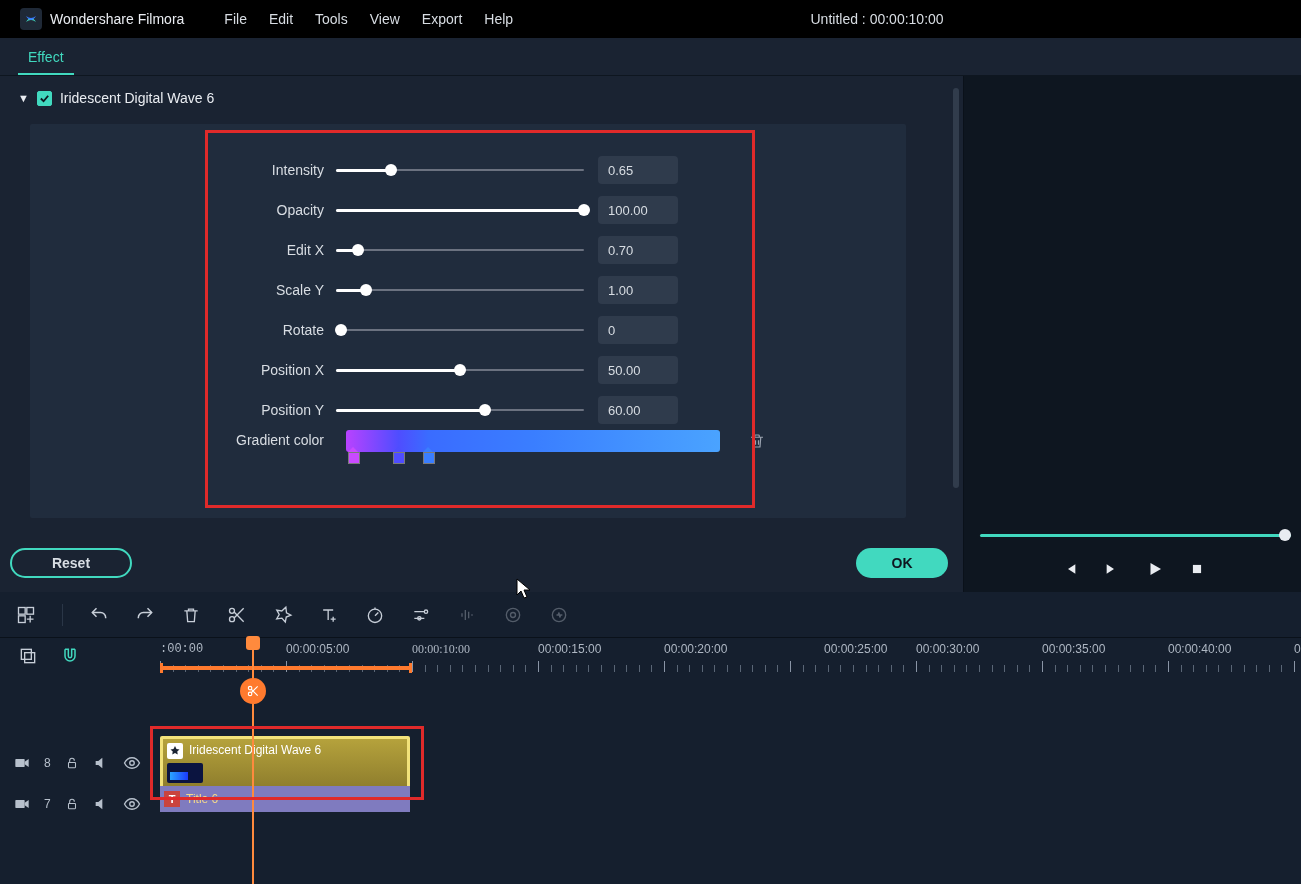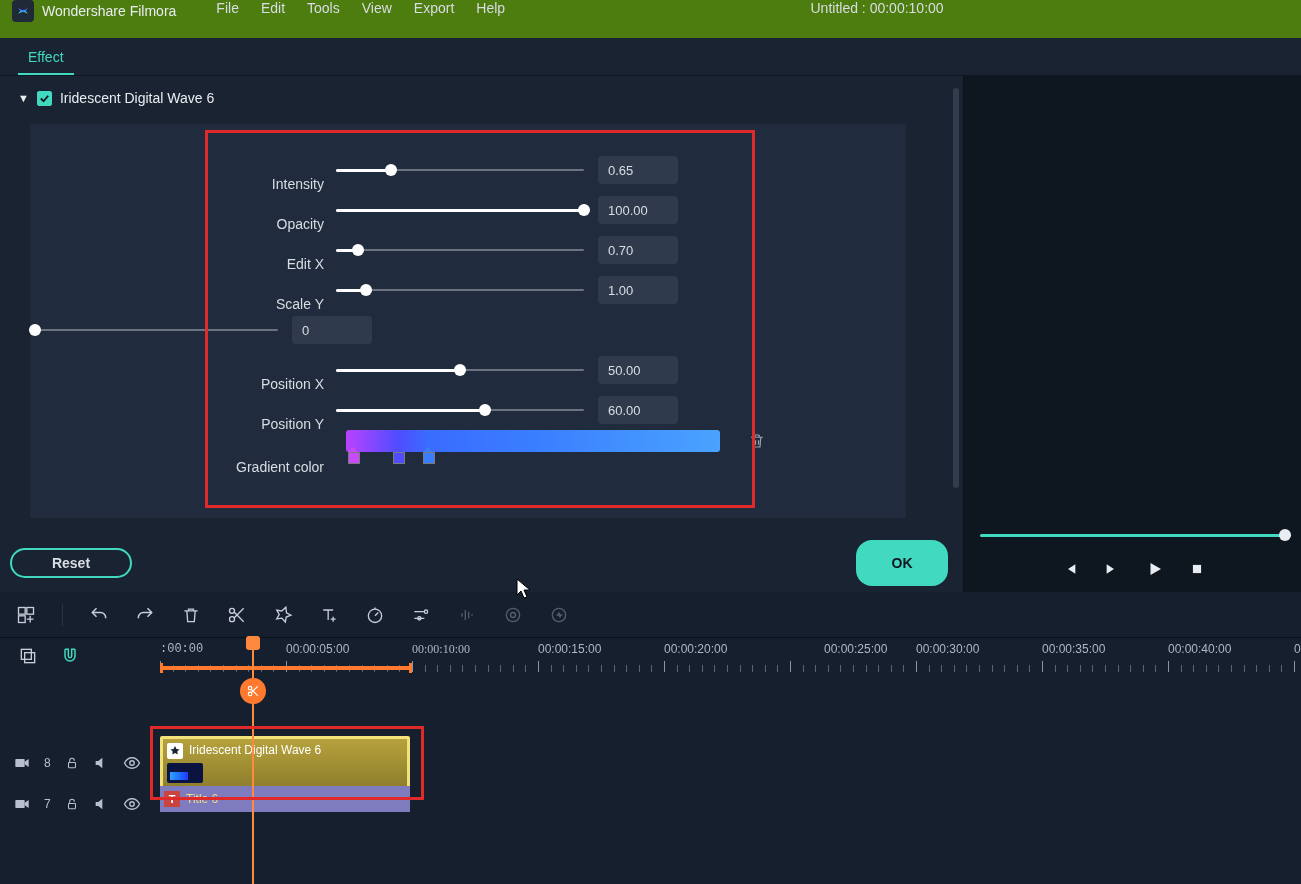--- a/index.html
+++ b/index.html
@@ -1,18 +1,18 @@
 <!DOCTYPE html>
 <html><head>
 <meta charset="utf-8">
 <style>
 * { margin: 0; padding: 0; box-sizing: border-box; font-family: -apple-system, "Segoe UI", Arial, sans-serif; }
 body { background: #1a2332; color: #d8dde3; width: 1301px; height: 884px; overflow: hidden; position: relative; }
 
-.menubar { display: flex; align-items: flex-start; height: 38px; background: #4d7c0f; padding: 0 12px; font-size: 14px; color: #d8dde3; position: relative; }
+.menubar { display: flex; align-items: center; height: 38px; background: #000000; padding: 0 20px; font-size: 14px; color: #d8dde3; position: relative; }
 .logo { display: flex; align-items: center; gap: 8px; margin-right: 40px; }
 .logo-badge { width: 22px; height: 22px; background: #1f2937; border-radius: 4px; display: flex; align-items: center; justify-content: center; }
 .logo-swirl { width: 16px; height: 16px; }
 .app-name { font-weight: 500; font-size: 14px; color: #e9ecf1; }
 .menus { display: flex; gap: 22px; }
 .menu-item { color: #d8dde3; cursor: pointer; }
 .project-title { position: absolute; left: 50%; transform: translateX(160px); color: #d8dde3; }
 
 .tabbar { display: flex; align-items: flex-end; height: 38px; border-bottom: 1px solid #0e1620; padding: 0 18px; }
 .tab { padding: 8px 10px; font-size: 14px; color: #41d9bf; border-bottom: 2px solid #41d9bf; font-weight: 500; }
@@ -23,40 +23,40 @@
 
 .effect-header { display: flex; align-items: center; gap: 8px; font-size: 14px; margin-bottom: 18px; color: #e9ecf1; }
 .disclose { font-size: 11px; }
 .chk { width: 15px; height: 15px; border: 1px solid #41d9bf; background: #41d9bf; display: inline-flex; align-items: center; justify-content: center; border-radius: 2px; }
 .chk svg { width: 11px; height: 11px; }
 
 .inner-panel { background: #202c3d; width: 876px; padding: 26px 0 36px 0; margin-left: 12px; border-radius: 2px; position: relative; }
 .red-box-1 { position: absolute; left: 205px; top: 130px; width: 550px; height: 378px; border: 3px solid #e02a2a; pointer-events: none; z-index: 5; }
 
 .param-row { display: flex; align-items: center; height: 40px; }
-.param-label { width: 306px; text-align: right; padding-right: 12px; font-size: 14px; color: #d8dde3; margin-top: 27px; }
+.param-label { width: 306px; text-align: right; padding-right: 12px; font-size: 14px; color: #d8dde3; }
 .slider-wrap { width: 248px; display: flex; align-items: center; position: relative; height: 16px; }
 .slider-track { height: 2px; background: #6b7280; width: 100%; border-radius: 2px; }
 .slider-fill { position: absolute; height: 3px; background: #ffffff; border-radius: 2px; }
 .slider-thumb { position: absolute; width: 12px; height: 12px; background: #ffffff; border-radius: 50%; transform: translateX(-50%); cursor: pointer; }
 .param-value { margin-left: 14px; width: 80px; height: 28px; background: #2f3b4c; border-radius: 4px; display: flex; align-items: center; padding: 0 10px; font-size: 13px; color: #d8dde3; }
 
 .grad-row { display: flex; align-items: flex-start; height: 52px; }
 .grad-bar { width: 374px; height: 22px; border-radius: 3px; background: linear-gradient(90deg, #b942ff 0%, #4f4dff 14%, #3a6cff 22%, #3a7eff 50%, #4aa3ff 100%); position: relative; }
 .grad-stops { position: absolute; top: 22px; left: 0; width: 100%; }
 .grad-stop { position: absolute; width: 10px; height: 14px; transform: translateX(-50%); cursor: pointer; }
 .grad-stop::before { content: ""; position: absolute; top: -5px; left: 0; border-left: 5px solid transparent; border-right: 5px solid transparent; border-bottom: 5px solid currentColor; }
 .grad-stop::after { content: ""; position: absolute; top: 0; left: 0; width: 10px; height: 10px; background: currentColor; border: 1px solid #7a7a7a; }
 .trash-icon { margin-left: 28px; margin-top: 2px; cursor: pointer; }
 
 .scroll-hint { position: absolute; right: 4px; top: 12px; width: 6px; height: 400px; background: rgba(120,135,155,.25); border-radius: 3px; }
 
 .action-bar { position: absolute; bottom: 0; left: 0; width: 958px; height: 58px; display: flex; align-items: center; padding: 0 10px 0 10px; }
 .btn-reset { width: 122px; height: 30px; border: 2px solid #41d9bf; border-radius: 16px; background: transparent; color: #d8dde3; font-weight: 600; font-size: 14px; display: flex; align-items: center; justify-content: center; cursor: pointer; }
-.btn-ok { width: 92px; height: 46px; background: #41d9bf; border-radius: 16px; color: #0e1620; font-weight: 700; font-size: 14px; margin-left: auto; display: flex; align-items: center; justify-content: center; cursor: pointer; text-align: center; }
+.btn-ok { width: 92px; height: 30px; background: #41d9bf; border-radius: 16px; color: #0e1620; font-weight: 700; font-size: 14px; margin-left: auto; display: flex; align-items: center; justify-content: center; cursor: pointer; text-align: center; }
 
 .preview-controls { position: absolute; bottom: 14px; left: 0; width: 100%; display: flex; align-items: center; justify-content: center; gap: 26px; }
 .preview-slider { position: absolute; bottom: 52px; left: 16px; right: 10px; height: 6px; }
 .preview-slider .pt { height: 3px; background: #41d9bf; width: 100%; border-radius: 2px; }
 .preview-slider .pth { position: absolute; right: 0; top: -5px; width: 12px; height: 12px; background: #e9ecf1; border-radius: 50%; }
 .pctl { cursor: pointer; }
 
 .timeline { position: absolute; left: 0; bottom: 0; width: 100%; height: 292px; background: #151f2e; }
 .tl-toolbar { height: 46px; display: flex; align-items: center; gap: 26px; padding: 0 16px; border-bottom: 1px solid #0a111a; }
 .tl-sep { width: 1px; height: 22px; background: #2a3647; }
@@ -176,20 +176,21 @@
         <div class="param-label">Scale Y</div>
         <div class="slider-wrap">
           <div class="slider-track"></div>
             <div class="slider-fill" style="width:12%"></div>
             <div class="slider-thumb" style="left:12%"></div>
         </div>
         <div class="param-value">1.00</div>
       </div>
 
       <div class="param-row">
+        <div class="param-label">Rotate</div>
         <div class="slider-wrap">
           <div class="slider-track"></div>
             <div class="slider-fill" style="width:2%"></div>
             <div class="slider-thumb" style="left:2%"></div>
         </div>
         <div class="param-value">0</div>
       </div>
 
       <div class="param-row">
         <div class="param-label">Position X</div>

